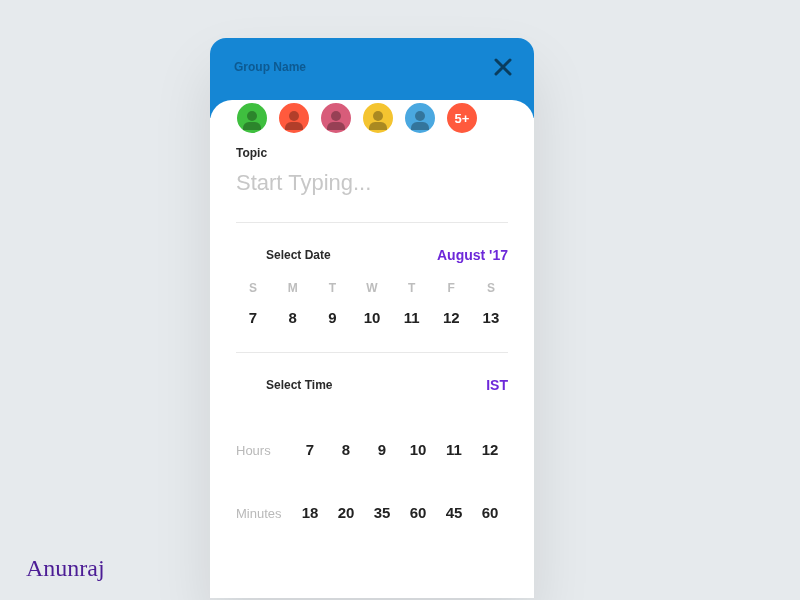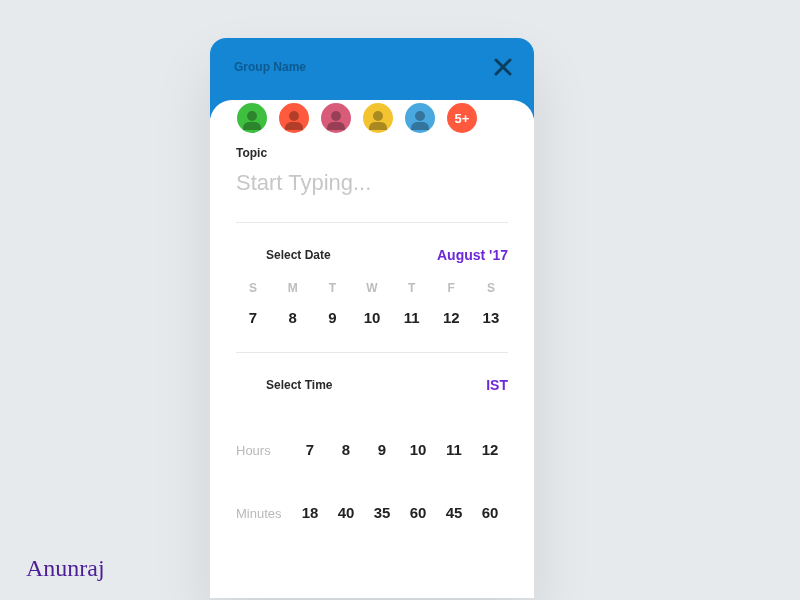--- a/index.html
+++ b/index.html
@@ -225,21 +225,21 @@
         <span>9</span>
         <span>10</span>
         <span>11</span>
         <span>12</span>
       </div>
     </div>
     <div class="time-row">
       <div class="time-label">Minutes</div>
       <div class="time-values">
         <span>18</span>
-        <span>40</span>
+        <span>20</span>
         <span>35</span>
         <span>60</span>
         <span>45</span>
         <span>60</span>
       </div>
     </div>
 
   </div>
 </div>
 

